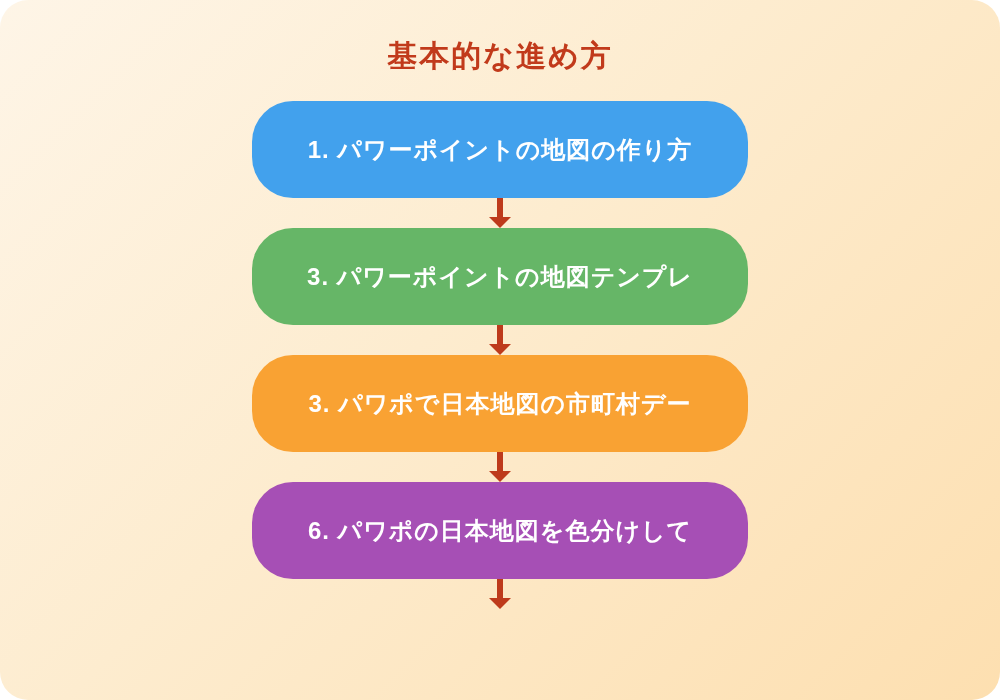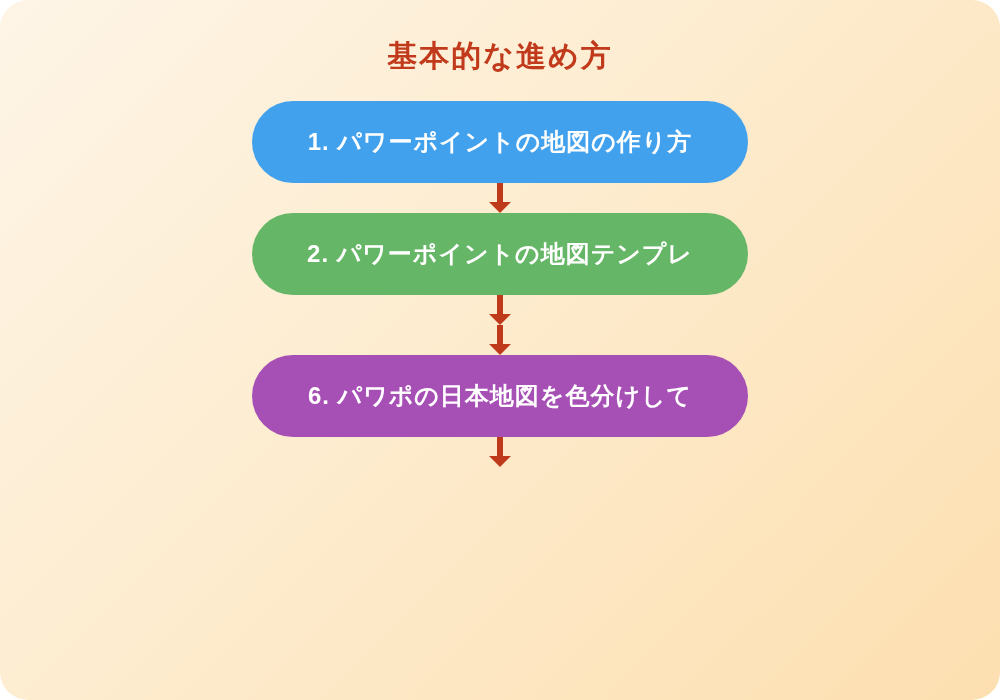--- a/index.html
+++ b/index.html
@@ -23,21 +23,21 @@
     color: #C13A1B;
   }
   .flow {
     margin-top: 24px;
     display: flex;
     flex-direction: column;
     align-items: center;
   }
   .step {
     width: 496px;
-    height: 82px;
+    height: 97px;
     border-radius: 41px;
     display: flex;
     align-items: center;
     justify-content: center;
     color: #ffffff;
     font-size: 24px;
     font-weight: bold;
     letter-spacing: 1px;
     text-align: center;
   }
@@ -71,28 +71,31 @@
     <div class="step" style="background-color: rgb(66, 161, 237);">
       <span>1. パワーポイントの地図の作り方</span>
     </div>
 
     <div class="arrow">
       <span class="stem"></span>
       <span class="head"></span>
     </div>
 
     <div class="step" style="background-color: rgb(102, 182, 103);">
-      <span>2. パワーポイントの地図テンプレ</span>
+      <span>3. パワーポイントの地図テンプレ</span>
     </div>
 
     <div class="arrow">
       <span class="stem"></span>
       <span class="head"></span>
     </div>
 
+    <div class="step" style="background-color: rgb(249, 162, 51);">
+      <span>3. パワポで日本地図の市町村デー</span>
+    </div>
 
     <div class="arrow">
       <span class="stem"></span>
       <span class="head"></span>
     </div>
 
     <div class="step" style="background-color: rgb(166, 79, 181);">
       <span>6. パワポの日本地図を色分けして</span>
     </div>
 

